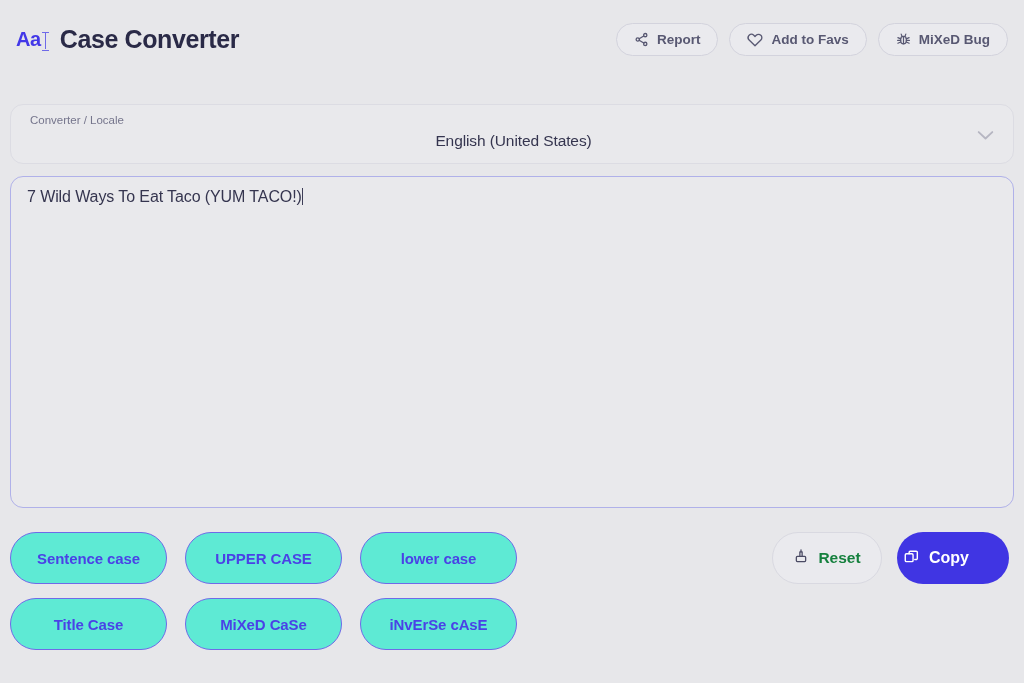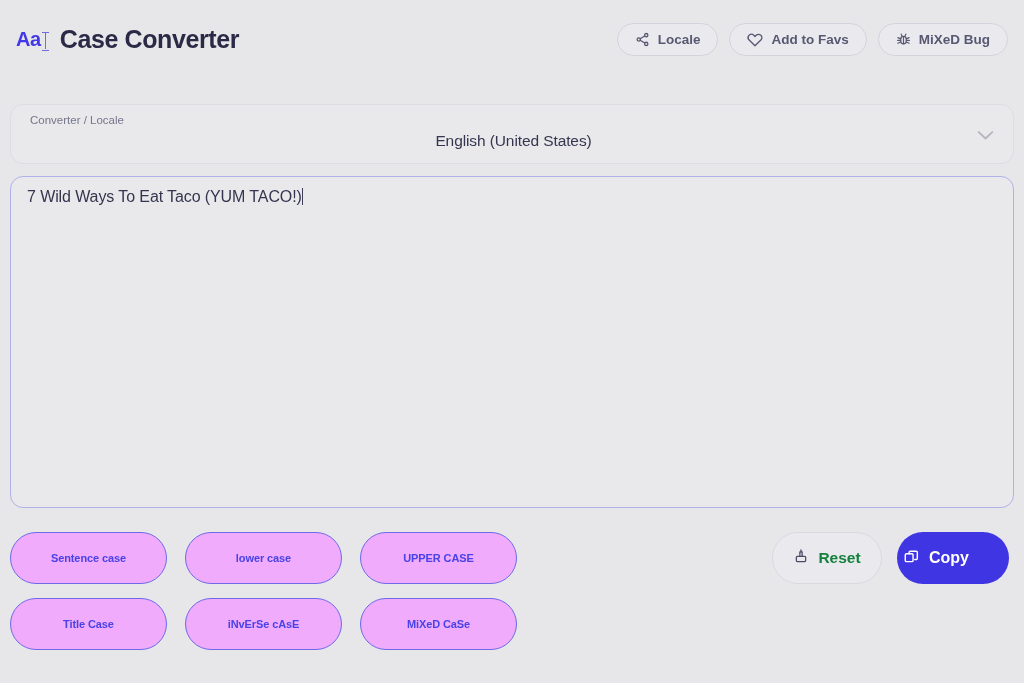--- a/index.html
+++ b/index.html
@@ -159,23 +159,23 @@
     left: 10px; top: 532px;
     display: grid;
     grid-template-columns: 157px 157px 157px;
     grid-auto-rows: 52px;
     column-gap: 18px;
     row-gap: 14px;
   }
   .casebtn {
     border: 1.4px solid #6f6ae8;
     border-radius: 26px;
-    background: #f0abfc;
+    background: #5eead4;
     color: #4a42e6;
-    font-size: 11px;
+    font-size: 15px;
     font-weight: bold;
     display: flex;
     align-items: center;
     justify-content: center;
     cursor: pointer;
     letter-spacing: -0.1px;
   }
 
   .right-actions {
     position: absolute;
@@ -232,21 +232,21 @@
       <button class="hbtn">
         <span>
           <svg width="15" height="15" viewBox="0 0 24 24" fill="none" stroke="#585872" stroke-width="2.1" stroke-linecap="round" stroke-linejoin="round">
             <circle cx="18" cy="5" r="2.6"></circle>
             <circle cx="6" cy="12" r="2.6"></circle>
             <circle cx="18" cy="19" r="2.6"></circle>
             <line x1="8.3" y1="10.8" x2="15.6" y2="6.3"></line>
             <line x1="8.3" y1="13.2" x2="15.6" y2="17.7"></line>
           </svg>
         </span>
-        <span>Locale</span>
+        <span>Report</span>
       </button>
 
       <button class="hbtn">
         <span>
           <svg width="16" height="16" viewBox="0 0 24 24" fill="none" stroke="#585872" stroke-width="2" stroke-linecap="round" stroke-linejoin="round">
             <path d="M20.8 6.6a4.9 4.9 0 0 0-7-0.1L12 8.3l-1.8-1.8a4.9 4.9 0 0 0-7 7l8.8 8.7 8.8-8.7a4.9 4.9 0 0 0 0-7z"></path>
           </svg>
         </span>
         <span>Add to Favs</span>
       </button>
@@ -283,25 +283,25 @@
   </div>
 
   <div class="editor">
     <div>
       <span class="editor-text">7 Wild Ways To Eat Taco (YUM TACO!)</span><span class="text-caret"></span>
     </div>
   </div>
 
   <div class="cases">
     <button class="casebtn">Sentence case</button>
+    <button class="casebtn">UPPER CASE</button>
     <button class="casebtn">lower case</button>
-    <button class="casebtn">UPPER CASE</button>
     <button class="casebtn">Title Case</button>
+    <button class="casebtn">MiXeD CaSe</button>
     <button class="casebtn">iNvErSe cAsE</button>
-    <button class="casebtn">MiXeD CaSe</button>
   </div>
 
   <div class="right-actions">
 
     <button class="reset-btn">
       <span>
         <svg width="16" height="16" viewBox="0 0 24 24" fill="none" stroke="#4a4a63" stroke-width="1.9" stroke-linecap="round" stroke-linejoin="round">
           <rect x="5" y="12.5" width="14" height="8" rx="1.6"></rect>
           <path d="M10.3 12.5V5.8h3.4v6.7"></path>
           <line x1="12" y1="3" x2="12" y2="5.8"></line>

